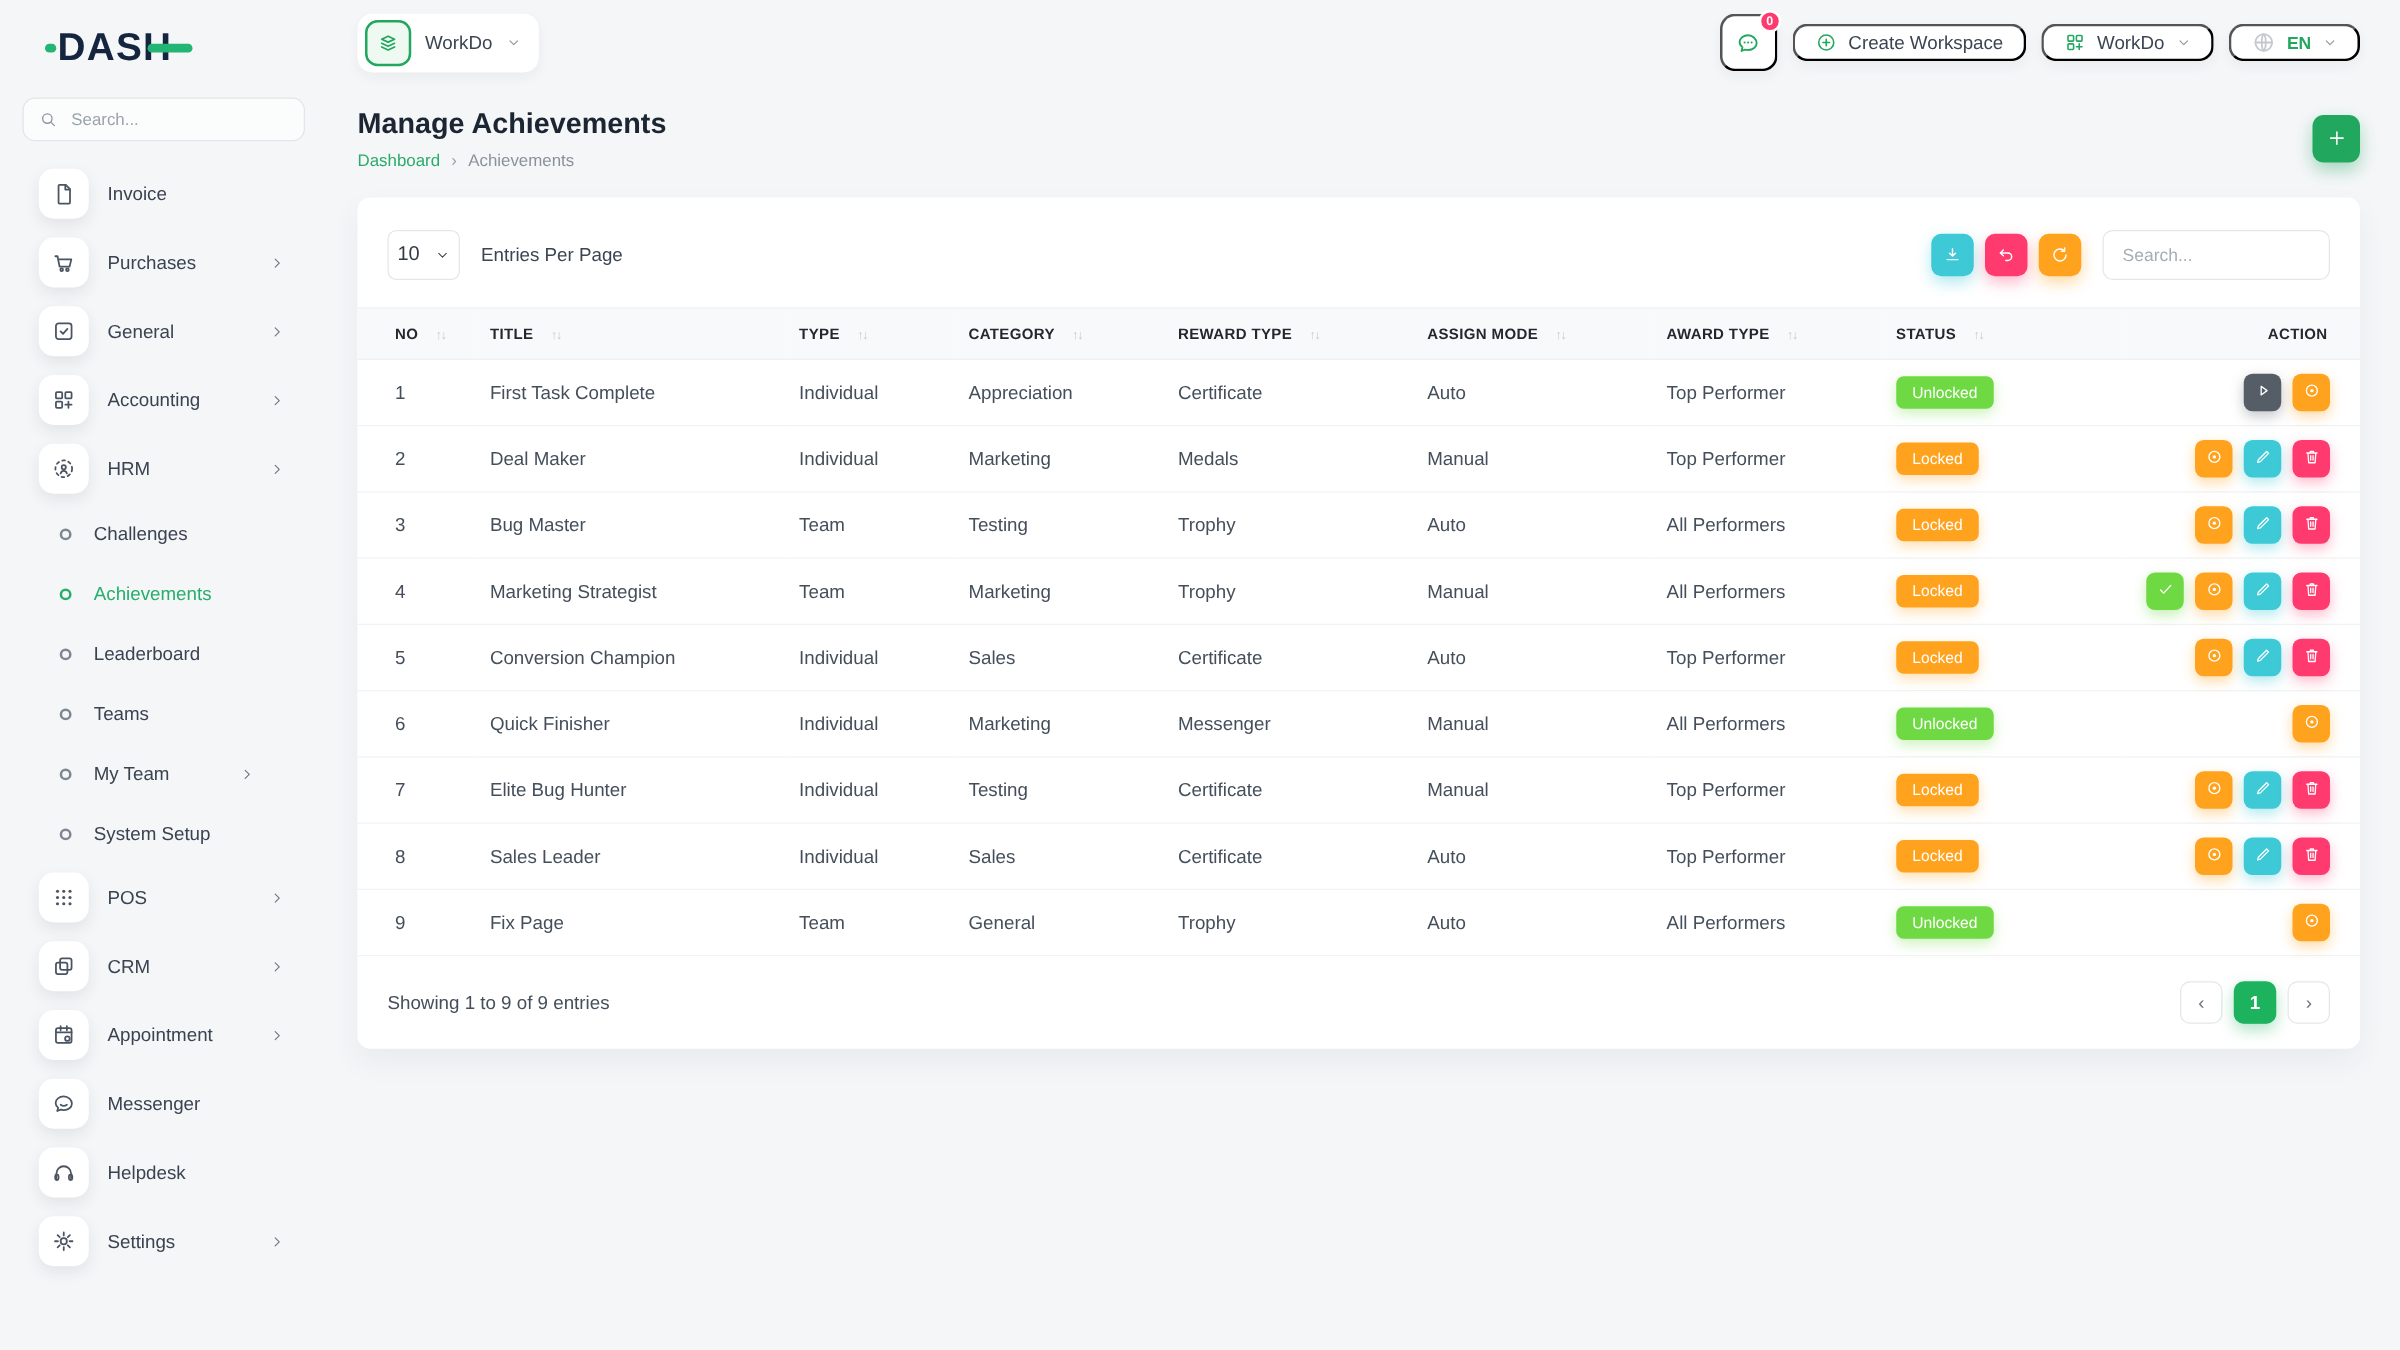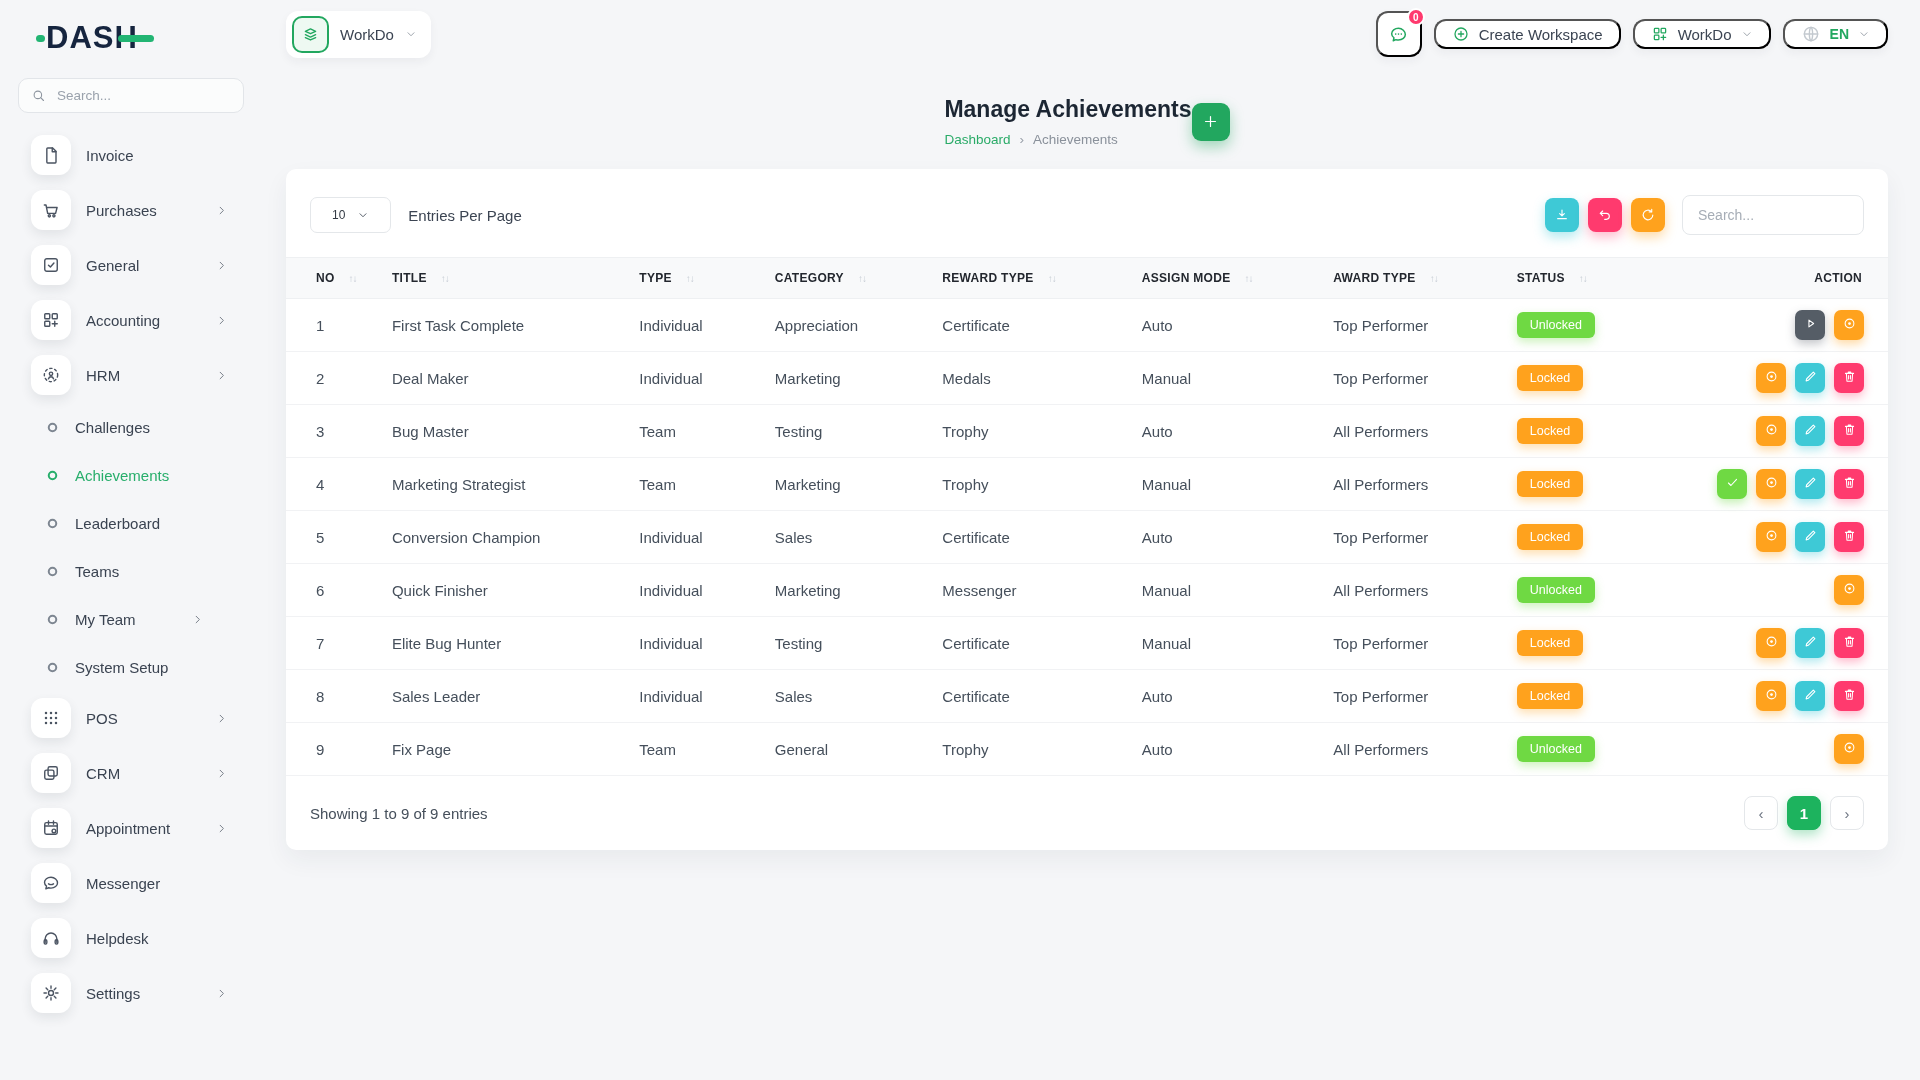--- a/index.html
+++ b/index.html
@@ -68,35 +68,35 @@
   .chat-btn svg{width:21px;height:21px;color:var(--primary)}
   .chat-badge{position:absolute;top:-5px;right:-5px;min-width:18px;height:18px;border-radius:9px;
         background:var(--danger);color:#fff;font-size:10px;font-weight:700;display:grid;place-items:center;
         border:2px solid #fff;padding:0 3px}
   .green-ic{color:var(--primary);display:flex}
   .green-ic svg{width:18px;height:18px}
   .globe-ic{color:#c3c9cf;display:flex}
   .globe-ic svg{width:20px;height:20px}
   .lang-label{color:var(--primary);font-weight:700;font-size:14px}
 
-  .page-head{margin-top:32px;display:flex;justify-content:center;align-items:center}
+  .page-head{margin-top:21px;display:flex;justify-content:space-between;align-items:center}
   .page-title{margin:0 0 9px;font-size:23px;font-weight:700;color:var(--heading)}
   .breadcrumb{font-size:13.5px;display:flex;gap:9px;align-items:center}
   .breadcrumb .bc-link{color:#2aab68;text-decoration:none;cursor:pointer}
   .breadcrumb .bc-sep{color:#9aa1aa}
   .breadcrumb .bc-cur{color:#8a919b}
   .add-btn{width:38px;height:38px;border-radius:9px;background:var(--primary);border:0;cursor:pointer;
         display:grid;place-items:center;color:#fff;box-shadow:0 6px 14px rgba(34,167,95,.4)}
   .add-btn svg{width:17px;height:17px}
 
   .card{margin-top:22px;background:#fff;border-radius:10px;box-shadow:0 10px 24px rgba(36,46,62,.06);
         padding:26px 0 14px}
   .toolbar{display:flex;align-items:center;padding:0 24px}
   .entries-select{display:flex;align-items:center;gap:12px;border:1px solid #e4e7ea;border-radius:7px;
-        padding:10px 21px;font-size:12px;color:#333a44;cursor:pointer;background:#fff}
+        padding:10px 7px;font-size:16px;color:#333a44;cursor:pointer;background:#fff}
   .entries-select .chev{color:#3b4452;display:flex}
   .entries-label{margin-left:17px;font-size:15px;color:#3b4452}
   .toolbar .spacer{flex:1}
   .tool-btn{width:34px;height:34px;border-radius:8px;border:0;cursor:pointer;margin-left:9px;
         display:grid;place-items:center;color:#fff}
   .tool-btn svg{width:16px;height:16px}
   .tool-btn.info{background:var(--info);box-shadow:0 5px 12px rgba(62,201,214,.4)}
   .tool-btn.danger{background:var(--danger);box-shadow:0 5px 12px rgba(255,58,110,.35)}
   .tool-btn.warning{background:var(--warning);box-shadow:0 5px 12px rgba(255,162,29,.4)}
   .table-search{margin-left:17px;width:182px;height:40px;border:1px solid #e4e7ea;border-radius:8px;

